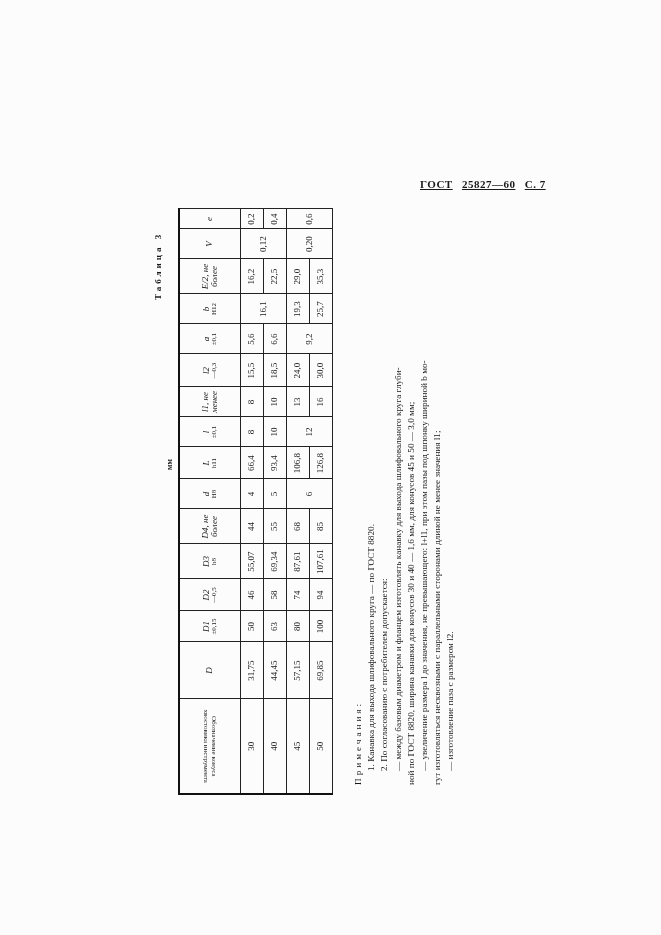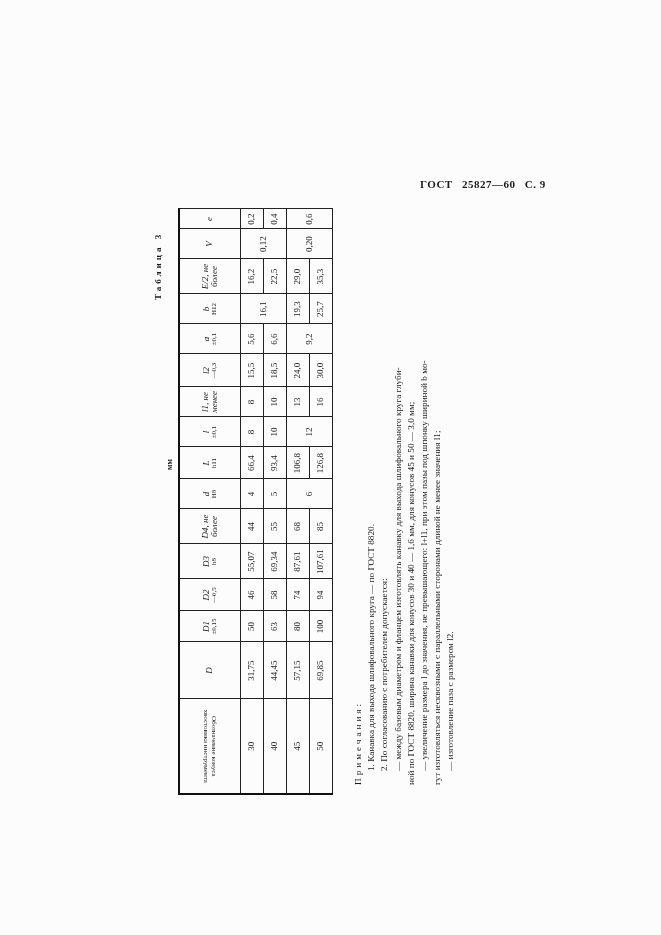--- a/index.html
+++ b/index.html
@@ -1,19 +1,19 @@
 <!DOCTYPE html>
 <html><head>
 <meta charset="utf-8">
 <style>
   html, body { margin:0; padding:0; }
   body { width:661px; height:935px; background:#fcfcfc; position:relative; overflow:hidden;
          font-family:"Liberation Serif", serif; color:#1a1a1a; }
   .page-header { position:absolute; left:420px; top:178px; font-size:11px; font-weight:bold; letter-spacing:0.5px; white-space:nowrap; }
-  .page-header span { margin-right:6px; }
+  .page-header span { margin-right:6px;text-decoration:underline; }
 
   
   .rot { position:absolute; transform-origin:0 0; transform:rotate(-90deg); }
 
   .table-title { left:153px; top:300px; font-size:9px; font-weight:bold; letter-spacing:3px; white-space:nowrap; }
   .unit-label { left:165px; top:470px; font-size:8px; font-weight:bold; white-space:nowrap; }
 
   .table-wrap { left:178px; top:795px; width:585px; height:152px; }
   table { border-collapse:collapse; width:585px; height:152px; table-layout:fixed; font-size:9px; }
   th, td { border:1px solid #222; text-align:center; vertical-align:middle; padding:0; line-height:1.05; }
@@ -29,21 +29,21 @@
   .notes p { margin:0; white-space:nowrap; }
   .notes .head { letter-spacing:3px; }
   .notes .ind { padding-left:14px; }
 </style>
 </head>
 <body>
 
 <div class="page-header">
   <span>ГОСТ</span>
   <span>25827—60</span>
-  <span>С. 9</span>
+  <span>С. 7</span>
 </div>
 
 <div class="rot table-title">Таблица 3</div>
 <div class="rot unit-label">мм</div>
 
 <div class="rot table-wrap">
   <table>
     <colgroup>
       <col style="width:95px">
         <col style="width:57px">

